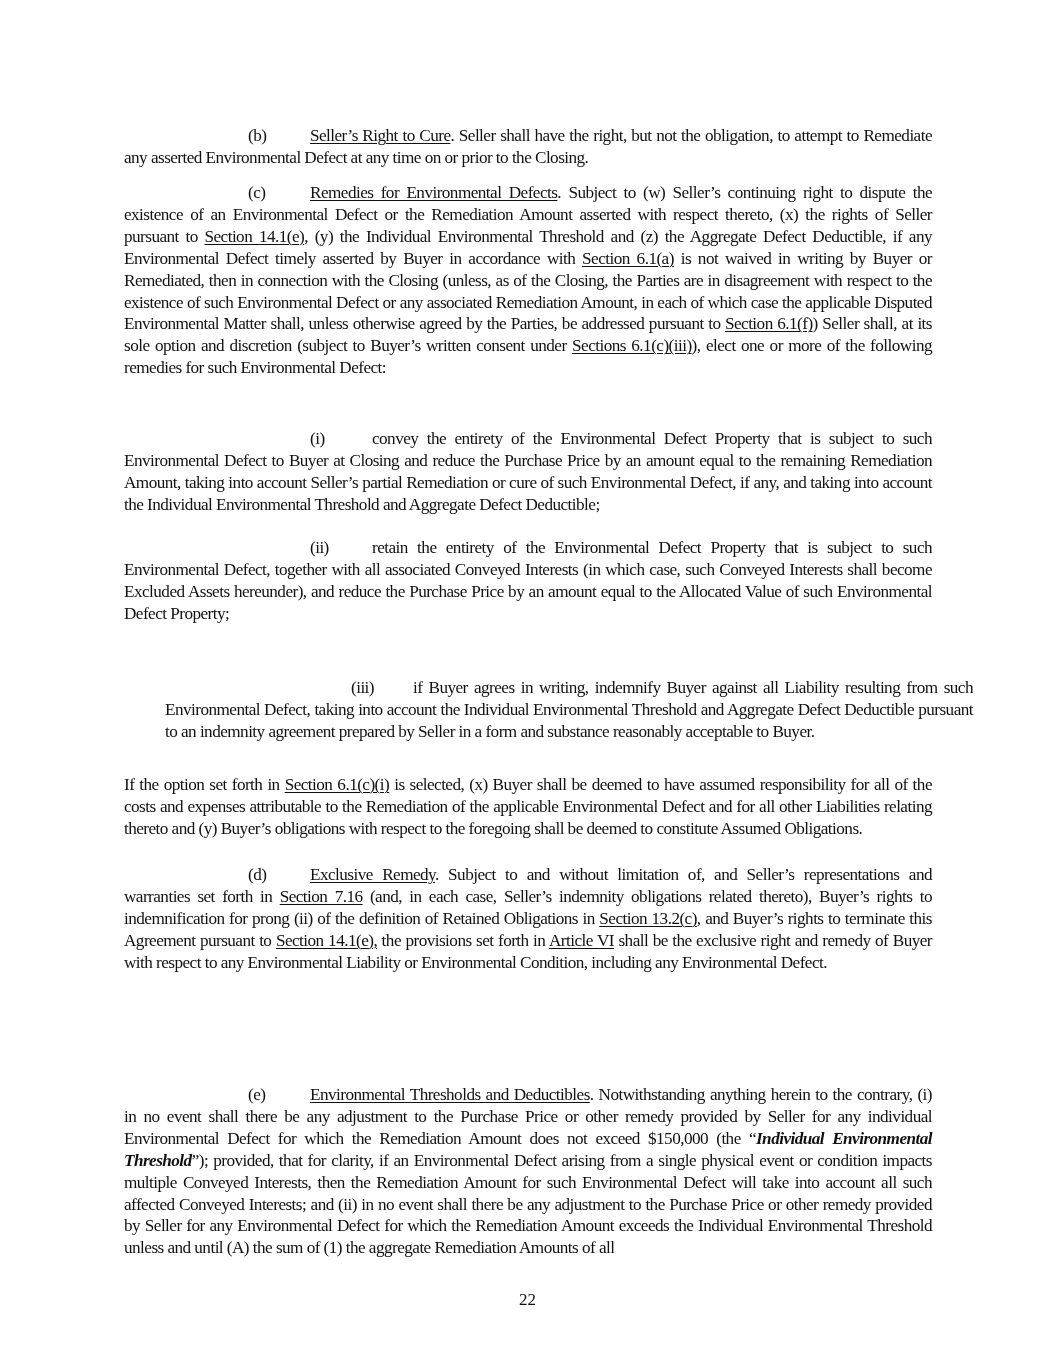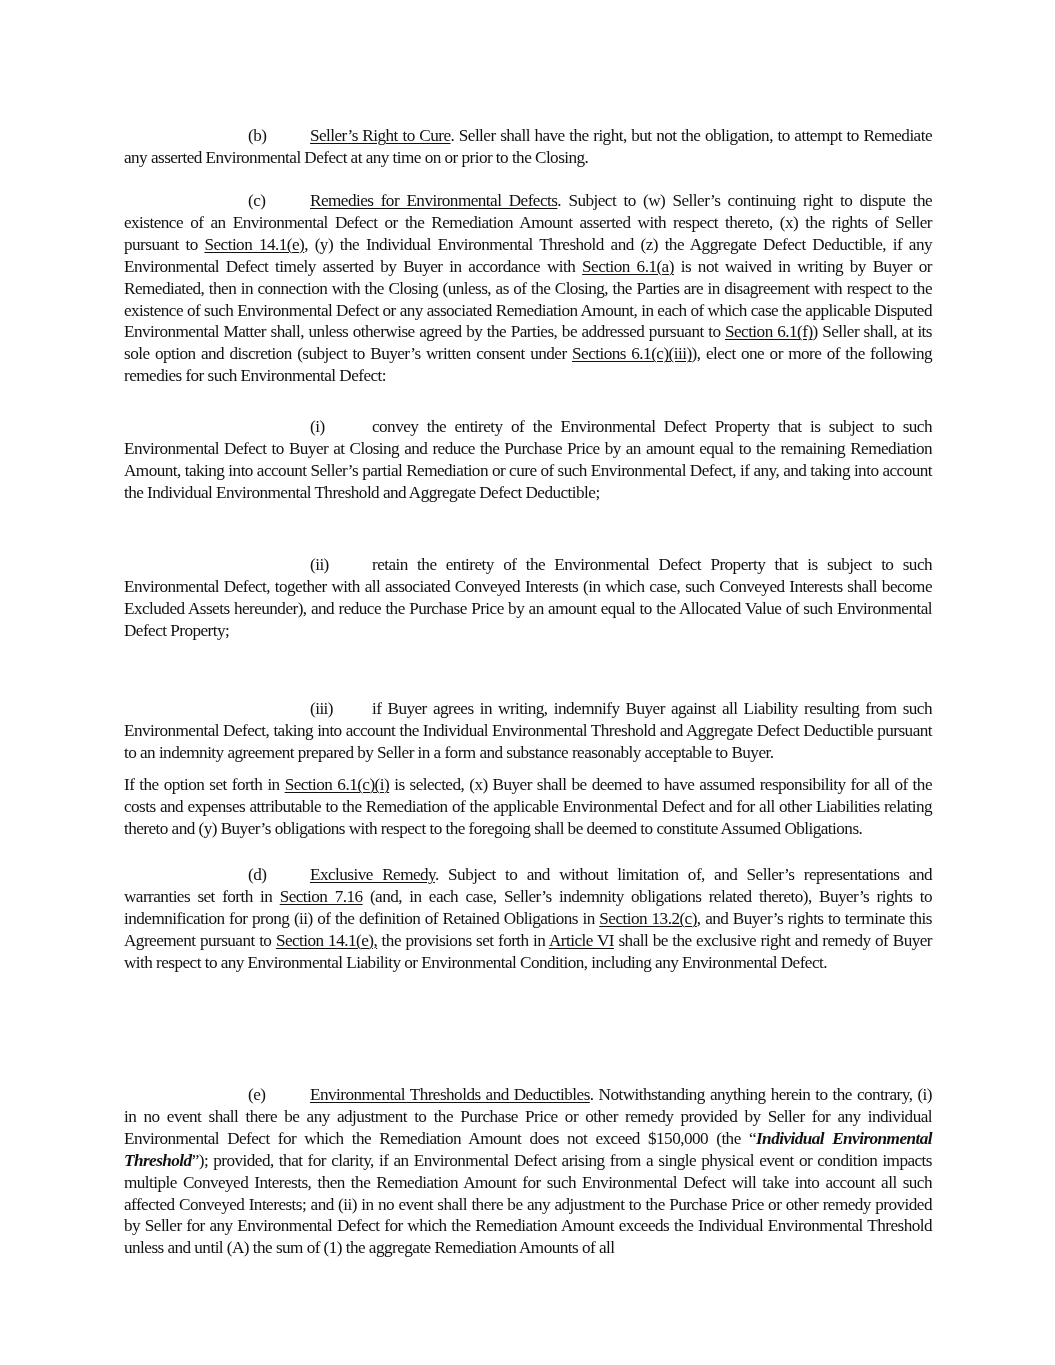--- a/index.html
+++ b/index.html
@@ -27,41 +27,42 @@
 </style>
 </head>
 <body>
 
 <div class="page">
 
   <p class="para" style="top:125px;">
     <span class="ind1"></span><span class="lbl1">(b)</span><span class="u">Seller’s Right to Cure</span><span>. Seller shall have the right, but not the obligation, to attempt to Remediate any asserted Environmental Defect at any time on or prior to the Closing.</span>
   </p>
 
-  <p class="para" style="top:190px;">
+  <p class="para" style="top:182px;">
     <span class="ind1"></span><span class="lbl1">(c)</span><span class="u">Remedies for Environmental Defects</span><span>. Subject to (w) Seller’s continuing right to dispute the existence of an Environmental Defect or the Remediation Amount asserted with respect thereto, (x) the rights of Seller pursuant to </span><span class="u">Section 14.1(e)</span><span>, (y) the Individual Environmental Threshold and (z) the Aggregate Defect Deductible, if any Environmental Defect timely asserted by Buyer in accordance with </span><span class="u">Section 6.1(a)</span><span> is not waived in writing by Buyer or Remediated, then in connection with the Closing (unless, as of the Closing, the Parties are in disagreement with respect to the existence of such Environmental Defect or any associated Remediation Amount, in each of which case the applicable Disputed Environmental Matter shall, unless otherwise agreed by the Parties, be addressed pursuant to </span><span class="u">Section 6.1(f)</span><span>) Seller shall, at its sole option and discretion (subject to Buyer’s written consent under </span><span class="u">Sections 6.1(c)(iii)</span><span>), elect one or more of the following remedies for such Environmental Defect:</span>
   </p>
 
-  <p class="para" style="top:416px;">
+  <p class="para" style="top:428px;">
     <span class="ind2"></span><span class="lbl2">(i)</span><span>convey the entirety of the Environmental Defect Property that is subject to such Environmental Defect to Buyer at Closing and reduce the Purchase Price by an amount equal to the remaining Remediation Amount, taking into account Seller’s partial Remediation or cure of such Environmental Defect, if any, and taking into account the Individual Environmental Threshold and Aggregate Defect Deductible;</span>
   </p>
 
-  <p class="para" style="top:554px;">
+  <p class="para" style="top:537px;">
     <span class="ind2"></span><span class="lbl2">(ii)</span><span>retain the entirety of the Environmental Defect Property that is subject to such Environmental Defect, together with all associated Conveyed Interests (in which case, such Conveyed Interests shall become Excluded Assets hereunder), and reduce the Purchase Price by an amount equal to the Allocated Value of such Environmental Defect Property;</span>
   </p>
 
-  <p class="para" style="top:698px;">
+  <p class="para" style="top:677px;margin-left:41px;">
     <span class="ind2"></span><span class="lbl2">(iii)</span><span>if Buyer agrees in writing, indemnify Buyer against all Liability resulting from such Environmental Defect, taking into account the Individual Environmental Threshold and Aggregate Defect Deductible pursuant to an indemnity agreement prepared by Seller in a form and substance reasonably acceptable to Buyer.</span>
   </p>
 
   <p class="para" style="top:774px;">
     <span>If the option set forth in </span><span class="u">Section 6.1(c)(i)</span><span> is selected, (x) Buyer shall be deemed to have assumed responsibility for all of the costs and expenses attributable to the Remediation of the applicable Environmental Defect and for all other Liabilities relating thereto and (y) Buyer’s obligations with respect to the foregoing shall be deemed to constitute Assumed Obligations.</span>
   </p>
 
   <p class="para" style="top:864px;">
     <span class="ind1"></span><span class="lbl1">(d)</span><span class="u">Exclusive Remedy</span><span>. Subject to and without limitation of, and Seller’s representations and warranties set forth in </span><span class="u">Section 7.16</span><span> (and, in each case, Seller’s indemnity obligations related thereto), Buyer’s rights to indemnification for prong (ii) of the definition of Retained Obligations in </span><span class="u">Section 13.2(c)</span><span>, and Buyer’s rights to terminate this Agreement pursuant to </span><span class="u">Section 14.1(e),</span><span> the provisions set forth in </span><span class="u">Article VI</span><span> shall be the exclusive right and remedy of Buyer with respect to any Environmental Liability or Environmental Condition, including any Environmental Defect.</span>
   </p>
 
   <p class="para" style="top:1084px;">
     <span class="ind1"></span><span class="lbl1">(e)</span><span class="u">Environmental Thresholds and Deductibles</span><span>. Notwithstanding anything herein to the contrary, (i) in no event shall there be any adjustment to the Purchase Price or other remedy provided by Seller for any individual Environmental Defect for which the Remediation Amount does not exceed $150,000 (the “</span><span class="bi">Individual Environmental Threshold</span><span>”); provided, that for clarity, if an Environmental Defect arising from a single physical event or condition impacts multiple Conveyed Interests, then the Remediation Amount for such Environmental Defect will take into account all such affected Conveyed Interests; and (ii) in no event shall there be any adjustment to the Purchase Price or other remedy provided by Seller for any Environmental Defect for which the Remediation Amount exceeds the Individual Environmental Threshold unless and until (A) the sum of (1) the aggregate Remediation Amounts of all</span>
   </p>
 
+  <div class="pgnum">22</div>
 </div>
 
 </body></html>

